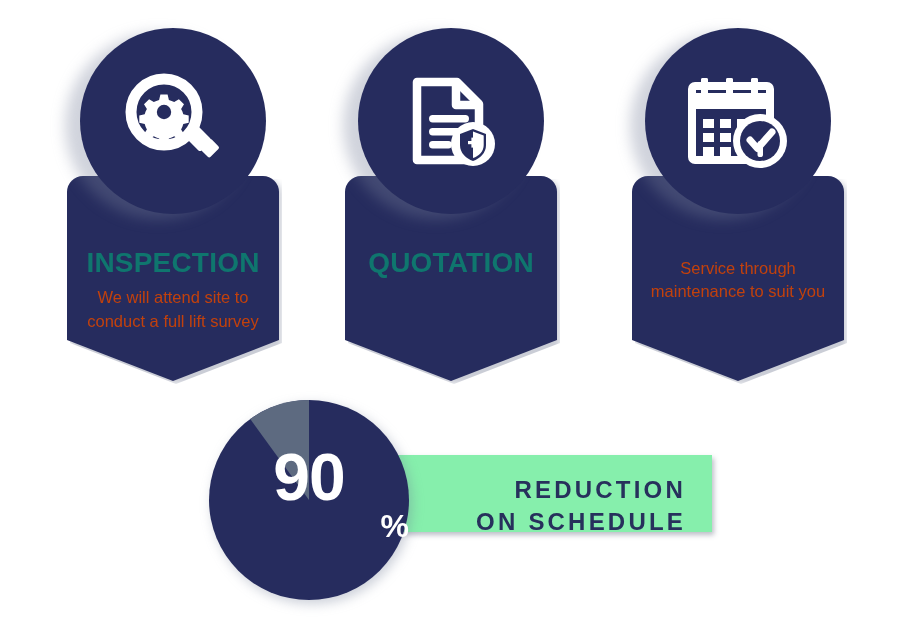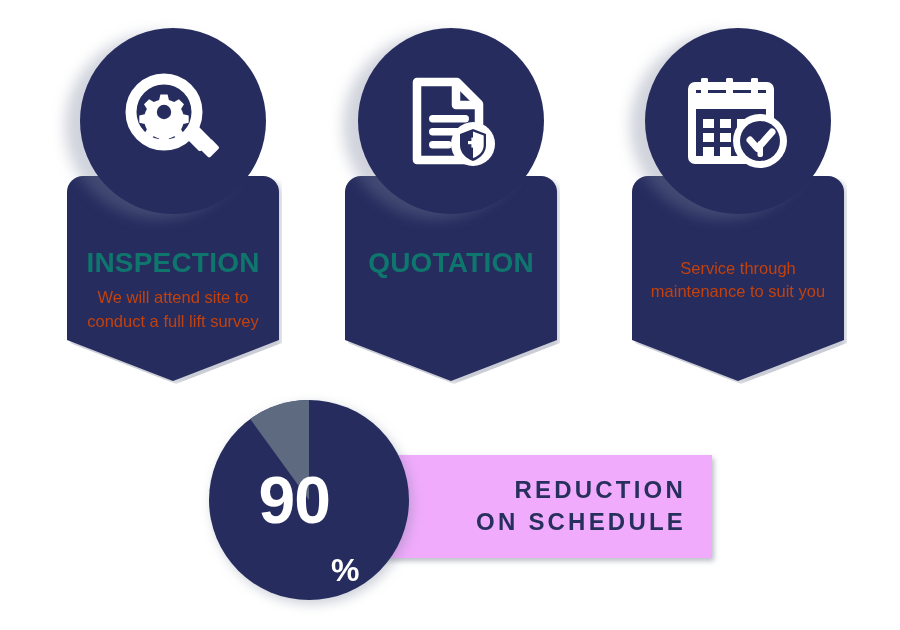--- a/index.html
+++ b/index.html
@@ -106,22 +106,22 @@
   }
 
   .icon-circle svg { display: block; }
 
   
   .stat-panel {
     position: absolute;
     left: 330px;
     top: 455px;
     width: 382px;
-    height: 103px;
-    background: #f0abfc;
+    height: 77px;
+    background: #86efac;
     z-index: 1;
     box-shadow: 2px 3px 5px rgba(60, 70, 95, 0.35);
   }
 
   .stat-panel-text {
     position: absolute;
     right: 26px;
     top: 19px;
     text-align: right;
     color: #27305c;
@@ -156,20 +156,21 @@
     position: absolute;
     left: 0;
     top: 0;
     width: 200px;
     height: 200px;
     display: flex;
     align-items: center;
     justify-content: center;
     z-index: 4;
     pointer-events: none;
+    flex-direction: column;
   }
 
   .pie-number {
     font-size: 66px;
     font-weight: bold;
     color: #ffffff;
     letter-spacing: -1px;
     line-height: 1;
   }
 

